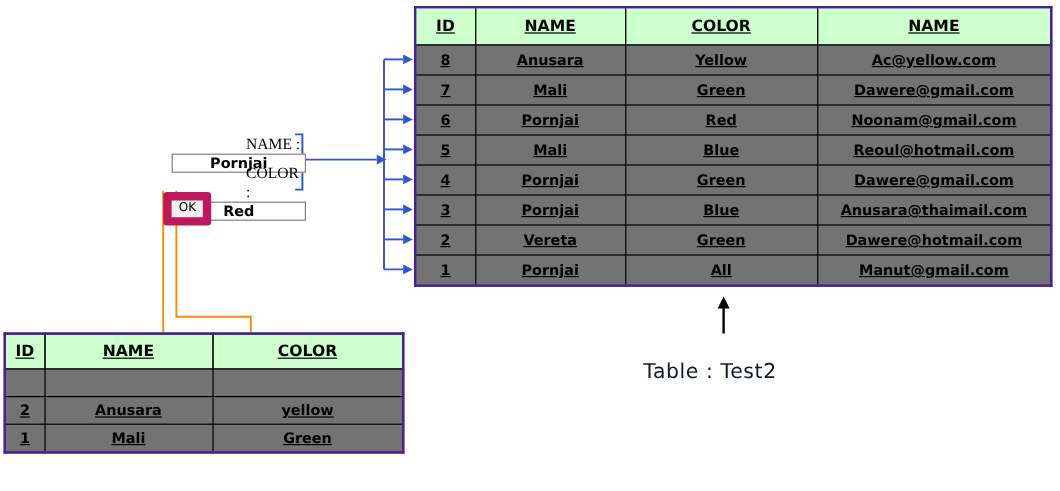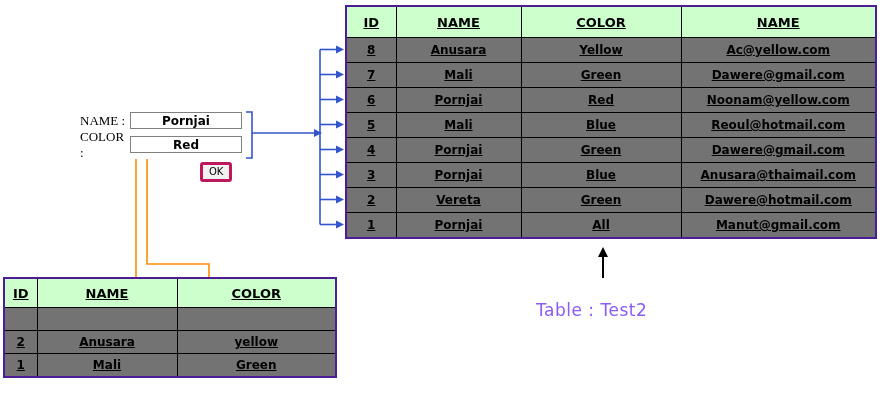--- a/index.html
+++ b/index.html
@@ -14,29 +14,29 @@
 
   .test2{left:345px;top:5px;width:530px;}
   .test2 th{height:30px;}
   .test2 td{height:24px;}
 
   .result{left:3px;top:277px;width:332px;}
   .result th{height:28px;}
   .result td{height:22px;}
 
   .form{position:absolute;left:80px;top:112px;width:175px;}
-  .frow{display:flex;align-items:center;height:17px;margin-bottom:7px;}
+  .frow{display:flex;align-items:flex-end;height:17px;margin-bottom:7px;flex-direction:column;}
   .flabel{font-family:"Liberation Serif",serif;font-size:13px;width:50px;color:#000;}
   .finput{width:110px;height:15px;border:1px solid #808080;text-align:center;
           font-weight:bold;font-size:12px;font-family:"DejaVu Sans",sans-serif;padding:0;background:#fff;}
   .okrow{margin-top:3px;}
-  .okbtn{margin-left:120px;font-size:10px;line-height:12px;padding:1px 6px;border:3px solid #be185d;
+  .okbtn{margin-left:56px;font-size:10px;line-height:12px;padding:1px 6px;border:7px solid #be185d;
          border-radius:3px;background:#f1f1f1;font-family:"DejaVu Sans",sans-serif;cursor:pointer;}
 
-  .caption{position:absolute;left:536px;top:300px;font-size:17px;color:#8b5cf6;
+  .caption{position:absolute;left:536px;top:300px;font-size:17px;color:#0f172a;
            font-family:"DejaVu Sans",sans-serif;letter-spacing:0.5px;}
 </style>
 </head>
 <body>
 
 <div class="canvas">
 
   <svg class="overlay" viewBox="0 0 883 409">
 
     <g fill="none" stroke-width="1.6" stroke="#3355cc">
@@ -118,21 +118,21 @@
       <tr>
         <td>7</td>
         <td>Mali</td>
         <td>Green</td>
         <td>Dawere@gmail.com</td>
       </tr>
       <tr>
         <td>6</td>
         <td>Pornjai</td>
         <td>Red</td>
-        <td>Noonam@yellow.com</td>
+        <td>Noonam@gmail.com</td>
       </tr>
       <tr>
         <td>5</td>
         <td>Mali</td>
         <td>Blue</td>
         <td>Reoul@hotmail.com</td>
       </tr>
       <tr>
         <td>4</td>
         <td>Pornjai</td>

